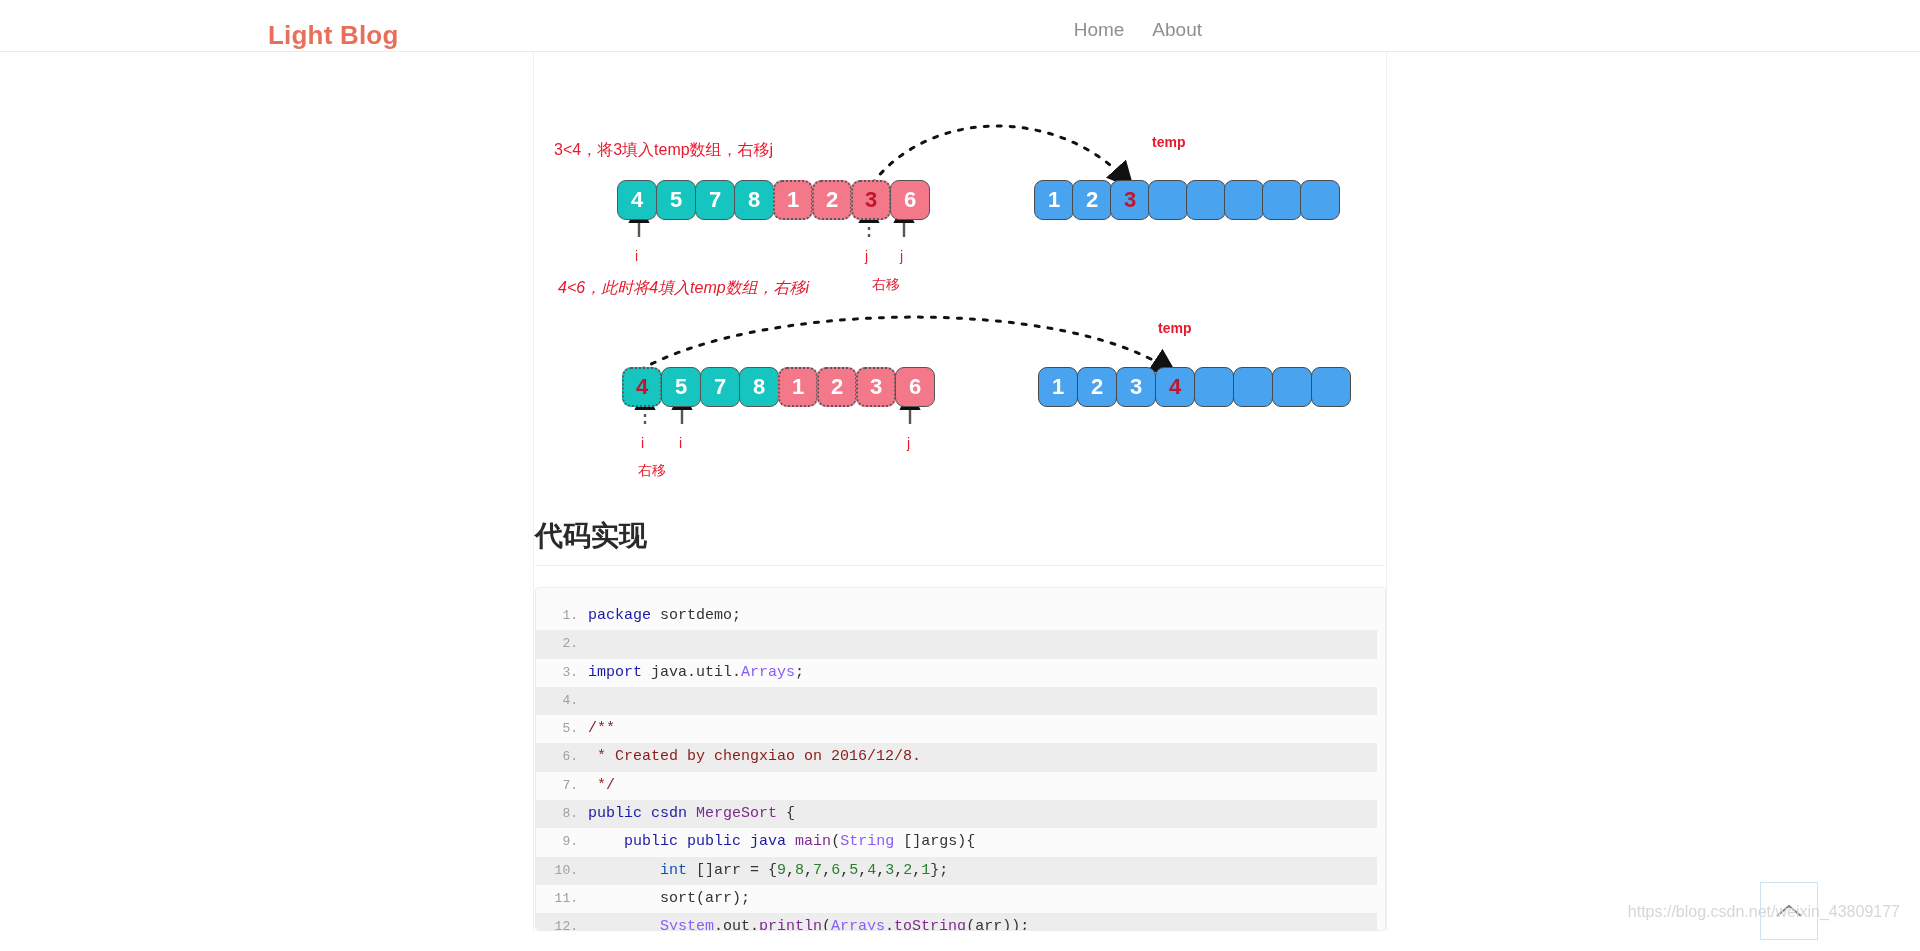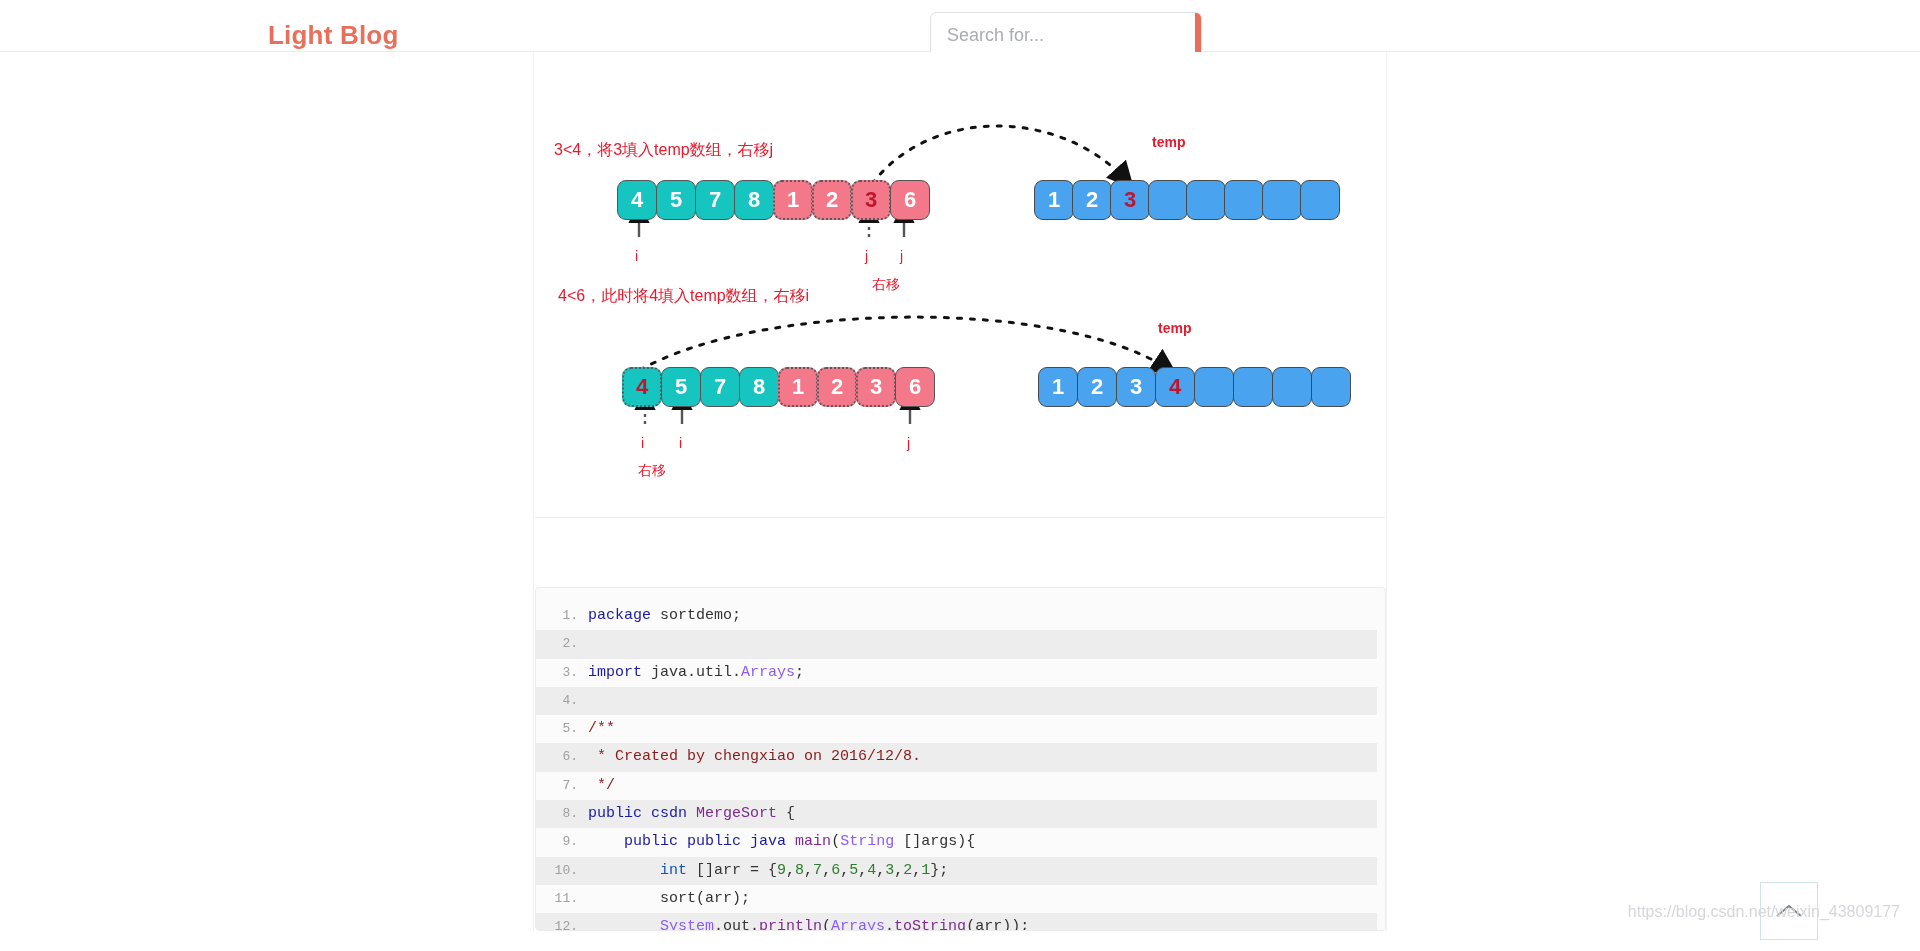--- a/index.html
+++ b/index.html
@@ -233,29 +233,20 @@
 <body>
 
 <header class="site-header">
   <div class="brand">Light Blog</div>
 
   <nav class="nav-right" style="right:718px; top:19px;">
     <a class="nav-link" href="#">Home</a>
     <a class="nav-link" href="#">About</a>
   </nav>
 
-  <div class="search-wrap" style="right:718px;">
-    <input class="search-input" type="text" placeholder="Search for..." style="">
-    <button class="search-btn">
-      <svg width="20" height="20" viewBox="0 0 20 20">
-        <circle cx="8.5" cy="8.5" r="5.6" fill="none" stroke="#fff" stroke-width="2"></circle>
-        <line x1="12.6" y1="12.6" x2="17.5" y2="17.5" stroke="#fff" stroke-width="2.4" stroke-linecap="round"></line>
-      </svg>
-    </button>
-  </div>
 </header>
 
 <div class="page">
 
   <div class="content-col"></div>
 
   <div class="diagram">
 
     <svg width="1920" height="440" style="position:absolute;left:0;top:0;">
       <defs>
@@ -301,21 +292,21 @@
       <div class="cell blue" style="left:1224px; top:128px;"></div>
       <div class="cell blue" style="left:1262px; top:128px;"></div>
       <div class="cell blue" style="left:1300px; top:128px;"></div>
     </div>
 
     <div class="marker-label" style="left:635px; top:196px;">i</div>
     <div class="marker-label" style="left:865px; top:196px;">j</div>
     <div class="marker-label" style="left:872px; top:224px;">右移</div>
     <div class="marker-label" style="left:900px; top:196px;">j</div>
 
-    <div class="zh-note" style="left:558px; top:234px;">4&lt;6，此时将4填入temp数组，右移i</div>
+    <div class="zh-note" style="left:558px; top:226px;font-style:italic;">4&lt;6，此时将4填入temp数组，右移i</div>
 
     <div>
       <div class="cell teal dashed redtxt" style="left:622px; top:315px;">4</div>
       <div class="cell teal" style="left:661px; top:315px;">5</div>
       <div class="cell teal" style="left:700px; top:315px;">7</div>
       <div class="cell teal" style="left:739px; top:315px;">8</div>
       <div class="cell pink dashed" style="left:778px; top:315px;">1</div>
       <div class="cell pink dashed" style="left:817px; top:315px;">2</div>
       <div class="cell pink dashed" style="left:856px; top:315px;">3</div>
       <div class="cell pink" style="left:895px; top:315px;">6</div>
@@ -334,20 +325,21 @@
       <div class="cell blue" style="left:1311px; top:315px;"></div>
     </div>
 
     <div class="marker-label" style="left:641px; top:383px;">i</div>
     <div class="marker-label" style="left:638px; top:410px;">右移</div>
     <div class="marker-label" style="left:679px; top:383px;">i</div>
     <div class="marker-label" style="left:907px; top:383px;">j</div>
   </div>
 
   <div class="section-heading">
+    <h2>代码实现</h2>
     <div class="rule"></div>
   </div>
 
   <div class="code-card">
     <ol class="code-list">
       <li><span class="k">package</span> sortdemo<span class="pl">;</span></li>
       <li></li>
       <li><span class="k">import</span> java.util.<span class="pk">Arrays</span><span class="pl">;</span></li>
       <li></li>
       <li><span class="cm">/**</span></li>

